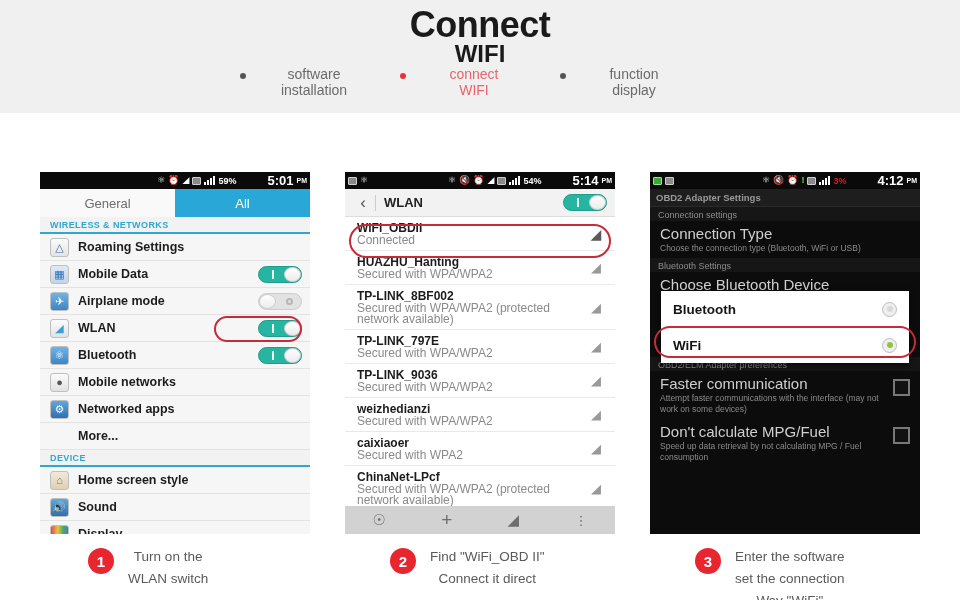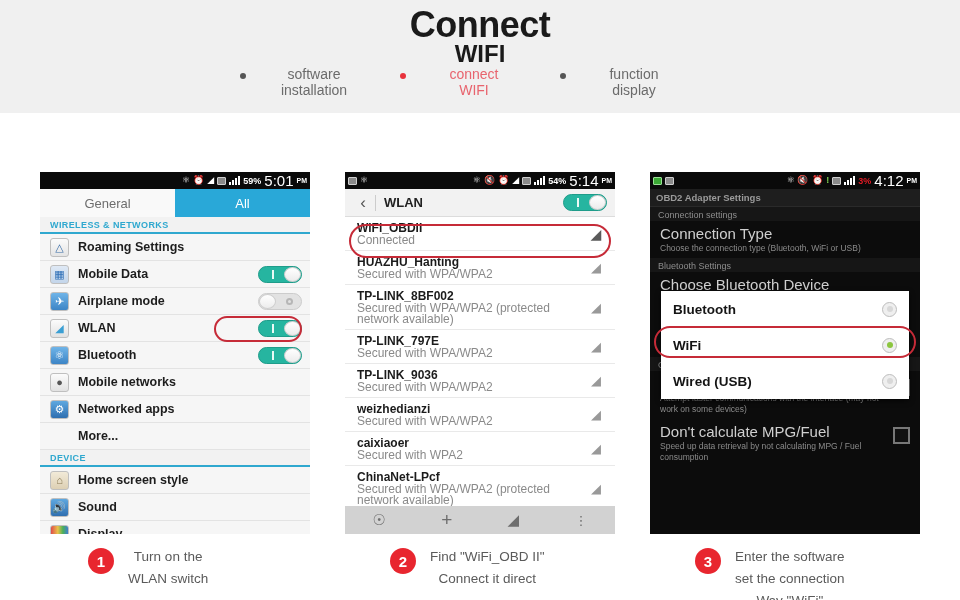--- a/index.html
+++ b/index.html
@@ -61,21 +61,21 @@
   .statusbar {
     height: 17px; background: #0a0a0a; color: #fff;
     display: flex; align-items: center; padding: 0 3px;
     font-size: 9px; font-weight: bold;
   }
   .sb-left { display: flex; align-items: center; gap: 3px; }
   .sb-right { margin-left: auto; display: flex; align-items: center; gap: 3px; }
   .sb-ico { font-size: 9px; line-height: 1; display: inline-block; }
   .sb-batt { color: #fff; }
   .sb-batt.low { color: #e01b24; }
-  .sb-time { font-size: 15px; font-weight: normal; }
+  .sb-time { font-size: 13px; font-weight: bold; margin-left: 28px; }
   .sb-ampm { font-size: 7px; font-weight: bold; }
   .sb-box {
     display:inline-block; width:9px; height:8px;
     border:1px solid #cfcfcf; border-radius:1px; background:#8a8a8a;
   }
   .sb-box.green { background:#3ba935; border-color:#9ae096; }
   .sb-bars { display:inline-flex; align-items:flex-end; gap:1px; height:9px; }
   .sb-bars i { width:2px; background:#fff; display:block; }
   .sb-bars i:nth-child(1){height:3px}
   .sb-bars i:nth-child(2){height:5px}
@@ -511,26 +511,20 @@
             <span class="radio">
                 <i></i>
               </span>
           </div>
           <div class="dlg-row">
             <span class="dlg-label">WiFi</span>
             <span class="radio sel">
                 <i></i>
               </span>
           </div>
-          <div class="dlg-row">
-            <span class="dlg-label">Wired (USB)</span>
-            <span class="radio">
-                <i></i>
-              </span>
-          </div>
         </div>
 
         <div class="oval" style="left:4px; top:154px; width:262px; height:32px;"></div>
       </div>
     </div>
   </div>
 
   <div class="captions">
     <div class="cap" id="cap1">
       <span class="cap-badge">1</span>

